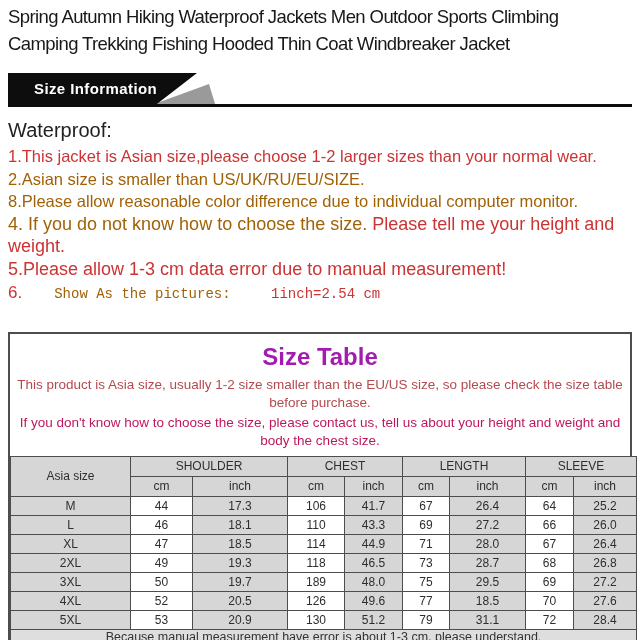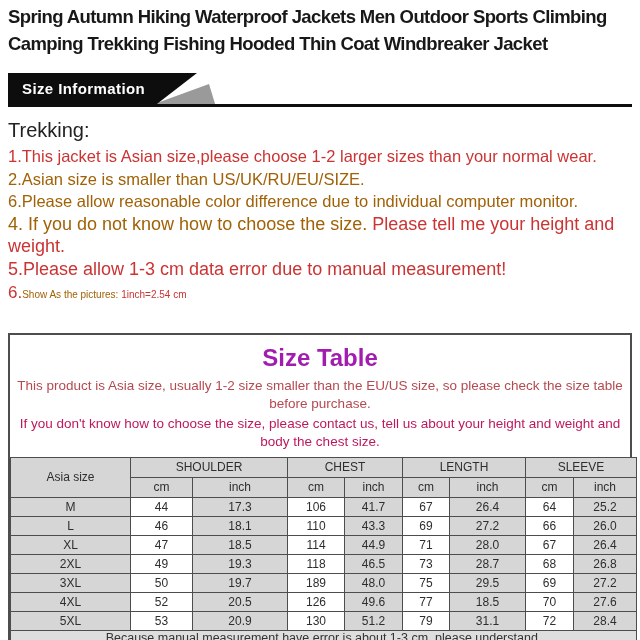--- a/index.html
+++ b/index.html
@@ -3,44 +3,44 @@
 <meta charset="utf-8">
 <style>
   * { margin:0; padding:0; box-sizing:border-box; }
   html,body { background:#ffffff; }
   body { width:640px; height:640px; overflow:hidden; font-family:"Liberation Sans", sans-serif; }
   .page { width:640px; height:640px; background:#fff; position:relative; }
 
   
   .title {
     margin:3px 10px 16px 8px;
-    font-size:18.5px; line-height:27px; font-weight:bold;
+    font-size:18.5px; line-height:27px; font-weight:normal;
     letter-spacing:-0.6px; color:#181818;
   }
 
   
   .banner { position:relative; height:37px; margin:0 8px; }
   .banner.first { margin-top:9px; }
   .banner.last  { margin-top:14px; }
   .banner svg { display:block; }
   .banner-label {
-    position:absolute; left:14px; top:7px;
+    position:absolute; left:26px; top:7px;
     color:#ffffff; font-size:15px; font-weight:bold; letter-spacing:0.4px;
   }
 
   
   .attention { margin:7px 8px 0 8px; }
   .attention-heading { font-size:20px; line-height:26px; color:#222; margin-bottom:2px; }
   .note { font-size:16.5px; line-height:22.5px; }
   .note.serif, .serif { font-family:Liberation Sans, sans-serif; font-size:18px; }
   .note6 { font-size:15.5px; margin-top:2px; }
   .note6 .serif { font-size:17px; }
   .red { color:#cc3333; }
   .black { color:#a16207; }
-  .sans { font-family:Liberation Sans, sans-serif; font-size:10px; }
+  .sans { font-family:Liberation Mono, monospace; font-size:14px;margin-left:32px; }
 
   
   .size-box {
     margin:26px 8px 0 8px;
     border:2px solid #4d4d4d;
     background:#fff;
     padding-top:6px;
   }
   .size-title { text-align:center; font-size:24px; line-height:34px; font-weight:600; color:#a21caf; }
   .size-sub { text-align:center; font-size:13.5px; line-height:18px; }
@@ -68,24 +68,24 @@
   <div class="banner first">
     <svg width="624" height="37" viewBox="0 0 624 37" aria-hidden="true">
       <polygon points="138,34 201,11 208,34" fill="#9a9a9a"></polygon>
       <polygon points="0,0 189,0 145,34 0,34" fill="#0d0d0d"></polygon>
       <rect x="0" y="31" width="624" height="3" fill="#0d0d0d"></rect>
     </svg>
     <span class="banner-label">Size Information</span>
   </div>
 
   <div class="attention">
-    <div class="attention-heading">Trekking:</div>
+    <div class="attention-heading">Waterproof:</div>
     <p class="note red">1.This jacket is Asian size,please choose 1-2 larger sizes than your normal wear.</p>
     <p class="note black">2.Asian size is smaller than US/UK/RU/EU/SIZE.</p>
-    <p class="note black">6.Please allow reasonable color difference due to individual computer monitor.</p>
+    <p class="note black">8.Please allow reasonable color difference due to individual computer monitor.</p>
     <p class="note serif"><span class="black">4. If you do not know how to choose the size. </span><span class="red"> Please tell me your height and weight.</span></p>
     <p class="note serif red">5.Please allow 1-3 cm data error due to manual measurement!</p>
     <p class="note note6"><span class="serif red">6.</span><span class="sans black">Show As the pictures: </span><span class="sans red">1inch=2.54 cm</span></p>
   </div>
 
   <div class="size-box">
     <div class="size-title">Size Table</div>
     <div class="size-sub redsub">This product is Asia size, usually 1-2 size smaller than the EU/US size, so please check the size table before purchase.</div>
     <div class="size-sub darksub">If you don't know how to choose the size, please contact us, tell us about your height and weight and body the chest size.</div>
 

